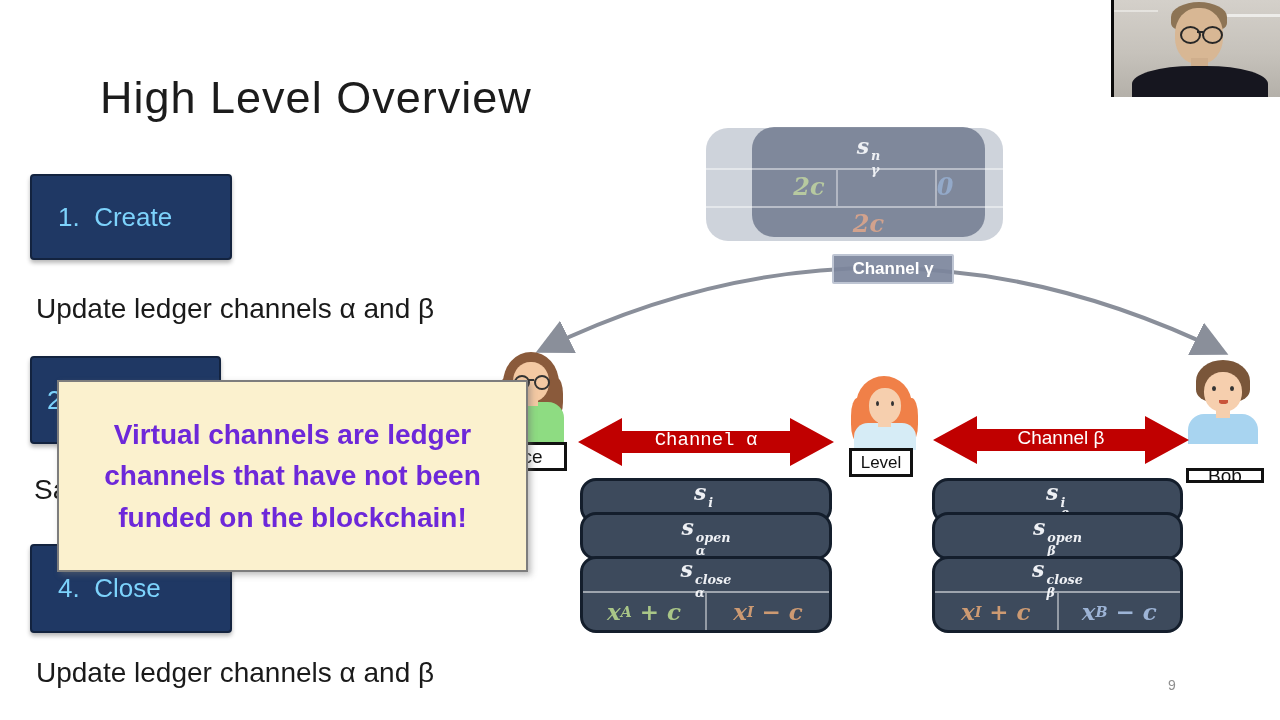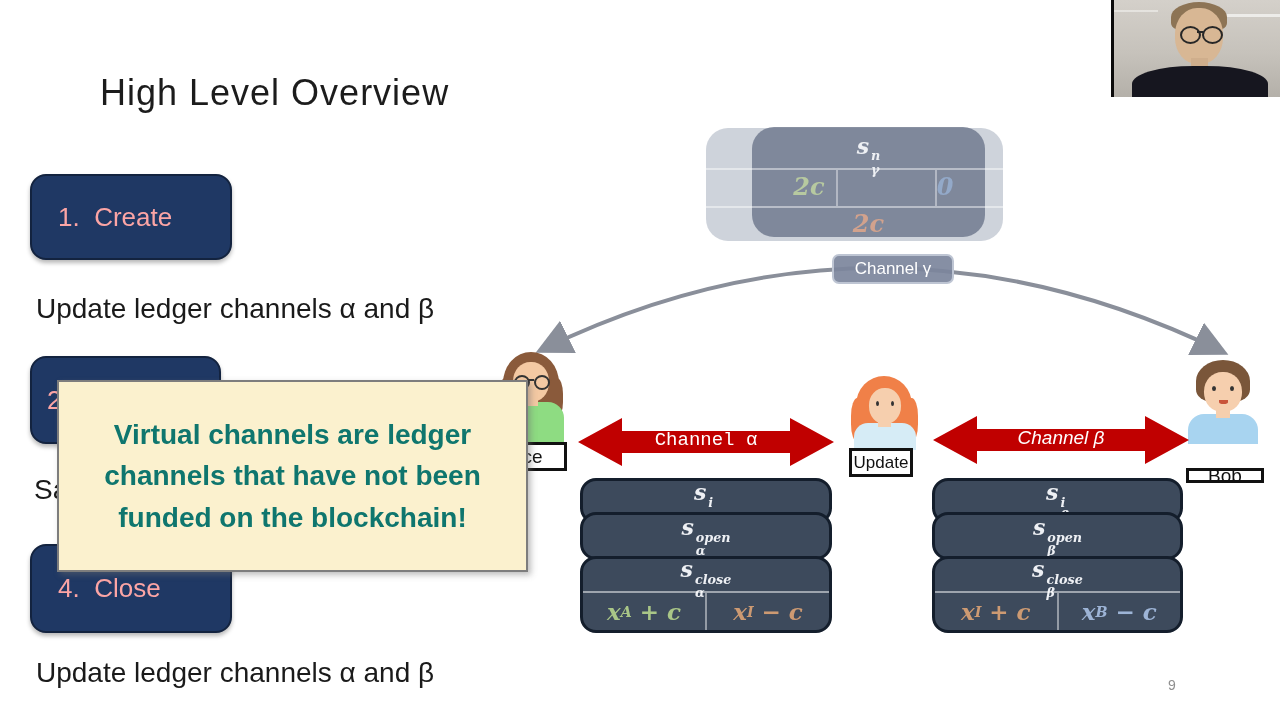--- a/index.html
+++ b/index.html
@@ -1,41 +1,41 @@
 <!DOCTYPE html>
 <html><head>
 <meta charset="utf-8">
 <style>
   html,body{margin:0;padding:0;background:#fff;}
   .stage{position:relative;width:1280px;height:720px;background:#ffffff;overflow:hidden;
          font-family:"Liberation Sans",sans-serif;color:#1a1a1a;}
   .pre{white-space:pre;}
 
   
-  .title{position:absolute;left:100px;top:72px;margin:0;font-size:36px;font-weight:400;
+  .title{position:absolute;left:100px;top:72px;margin:0;font-size:45px;font-weight:400;
          letter-spacing:1px;color:#1c1c1c;}
 
   
-  .step-btn{position:absolute;left:30px;width:172px;background:#1f3864;color:#fca5a5;
-            border:2px solid #13233f;border-radius:16px;font-size:26px;display:flex;
+  .step-btn{position:absolute;left:30px;width:172px;background:#1f3864;color:#7dd3fc;
+            border:2px solid #13233f;border-radius:4px;font-size:26px;display:flex;
             align-items:center;box-shadow:0 3px 4px rgba(0,0,0,0.28);z-index:2;}
   .btn1{top:174px;height:82px;padding-left:26px;}
   .btn2{top:356px;height:84px;padding-left:15px;}
   .btn3{top:544px;height:85px;padding-left:26px;}
 
   .desc{position:absolute;font-size:28px;color:#1a1a1a;z-index:1;}
   .d1{left:36px;top:293px;}
   .d2{left:34px;top:474px;}
   .d3{left:36px;top:657px;}
 
   
   .callout{position:absolute;left:57px;top:380px;width:471px;height:192px;background:#fbf1ce;
            border:2px solid #7d7d7d;box-shadow:3px 3px 6px rgba(110,110,110,0.45);z-index:5;
            display:flex;align-items:center;justify-content:center;box-sizing:border-box;}
-  .callout-text{font-size:28px;font-weight:700;color:#0f766e;text-align:center;
+  .callout-text{font-size:28px;font-weight:700;color:#6d28d9;text-align:center;
                 line-height:1.48;padding:0 18px;}
 
   
   .g-outer{position:absolute;left:706px;top:128px;width:297px;height:113px;
            background:rgba(173,181,195,0.6);border-radius:22px;z-index:1;}
   .g-inner{position:absolute;left:752px;top:127px;width:233px;height:110px;
            background:rgba(108,118,139,0.8);border-radius:22px;z-index:2;}
   .g-hline{position:absolute;left:706px;width:297px;height:2px;background:rgba(255,255,255,0.45);z-index:3;}
   .g-vline{position:absolute;top:170px;width:2px;height:36px;background:rgba(255,255,255,0.4);z-index:3;}
   .g-text{position:absolute;z-index:4;text-align:center;}
@@ -46,31 +46,31 @@
       vertical-align:-0.5em;margin-left:2px;align-items:flex-start;font-weight:700;}
   .msub2{font-size:0.62em;vertical-align:-0.32em;}
   .mrest{white-space:pre;}
   .g-green{color:#b7c9a0;} .g-blue{color:#93a9c9;} .g-salmon{color:#d2a28d;}
   .v-green{color:#a9c687;} .v-orange{color:#cd9a72;} .v-blue{color:#9db4d6;}
   .white-math{color:#eef0f4;}
 
   
   .pill{position:absolute;left:832px;top:254px;width:122px;height:30px;
         background:rgba(124,134,156,0.92);border:2px solid rgba(193,200,214,0.95);
-        border-radius:7px;color:#fff;font-size:17px;display:flex;align-items:center;
-        justify-content:center;z-index:3;box-sizing:border-box;}
+        border-radius:2px;color:#fff;font-size:17px;display:flex;align-items:center;
+        justify-content:center;z-index:3;box-sizing:border-box;font-weight:bold;}
 
   .arc-svg{position:absolute;left:0;top:0;z-index:1;pointer-events:none;}
 
   
   .red-arrow{position:absolute;width:256px;height:50px;z-index:2;}
   .red-arrow .lbl{position:absolute;left:0;top:12px;width:100%;text-align:center;
                   color:#fff;font-size:19px;font-weight:400;}
   .ra-alpha{left:578px;top:417px;font-family:Liberation Mono, monospace;}
-  .ra-beta{left:933px;top:415px;font-style:italic;}
+  .ra-beta{left:933px;top:415px;}
 
   
   .avatar{position:absolute;z-index:2;}
   .avatar div{position:absolute;}
   .actor-label{position:absolute;background:#fff;border:3px solid #111;display:flex;
                align-items:center;justify-content:center;font-size:19px;color:#111;
                z-index:3;box-sizing:border-box;}
 
   
   .stack{position:absolute;z-index:2;}
@@ -163,21 +163,21 @@
   <div class="avatar" style="left:846px;top:376px;width:78px;height:74px">
     <div style="left:10px;top:0;width:56px;height:58px;background:#f08048;border-radius:50% 50% 42% 42%"></div>
     <div style="left:5px;top:22px;width:16px;height:44px;background:#f08048;border-radius:40%"></div>
     <div style="left:56px;top:22px;width:16px;height:44px;background:#f08048;border-radius:40%"></div>
     <div style="left:23px;top:12px;width:32px;height:36px;background:#f6cfae;border-radius:48%"></div>
     <div style="left:30px;top:25px;width:3px;height:5px;background:#333;border-radius:50%"></div>
     <div style="left:45px;top:25px;width:3px;height:5px;background:#333;border-radius:50%"></div>
     <div style="left:8px;top:47px;width:62px;height:27px;background:#d6ecf6;border-radius:14px 14px 0 0"></div>
     <div style="left:32px;top:44px;width:13px;height:7px;background:#f6cfae"></div>
   </div>
-  <div class="actor-label" style="left:849px;top:448px;width:64px;height:29px;font-size:17px">Update</div>
+  <div class="actor-label" style="left:849px;top:448px;width:64px;height:29px;font-size:17px">Level</div>
 
   <div class="avatar" style="left:1183px;top:360px;width:80px;height:84px">
     <div style="left:13px;top:0;width:54px;height:42px;background:#7a563a;border-radius:50% 50% 30% 30%"></div>
     <div style="left:21px;top:12px;width:38px;height:40px;background:#f6cfae;border-radius:48%"></div>
     <div style="left:29px;top:26px;width:4px;height:5px;background:#333;border-radius:50%"></div>
     <div style="left:47px;top:26px;width:4px;height:5px;background:#333;border-radius:50%"></div>
     <div style="left:36px;top:40px;width:9px;height:4px;background:#c9543a;border-radius:0 0 50% 50%"></div>
     <div style="left:5px;top:54px;width:70px;height:30px;background:#a8d4f0;border-radius:16px 16px 0 0"></div>
     <div style="left:33px;top:50px;width:14px;height:8px;background:#f6cfae"></div>
   </div>

